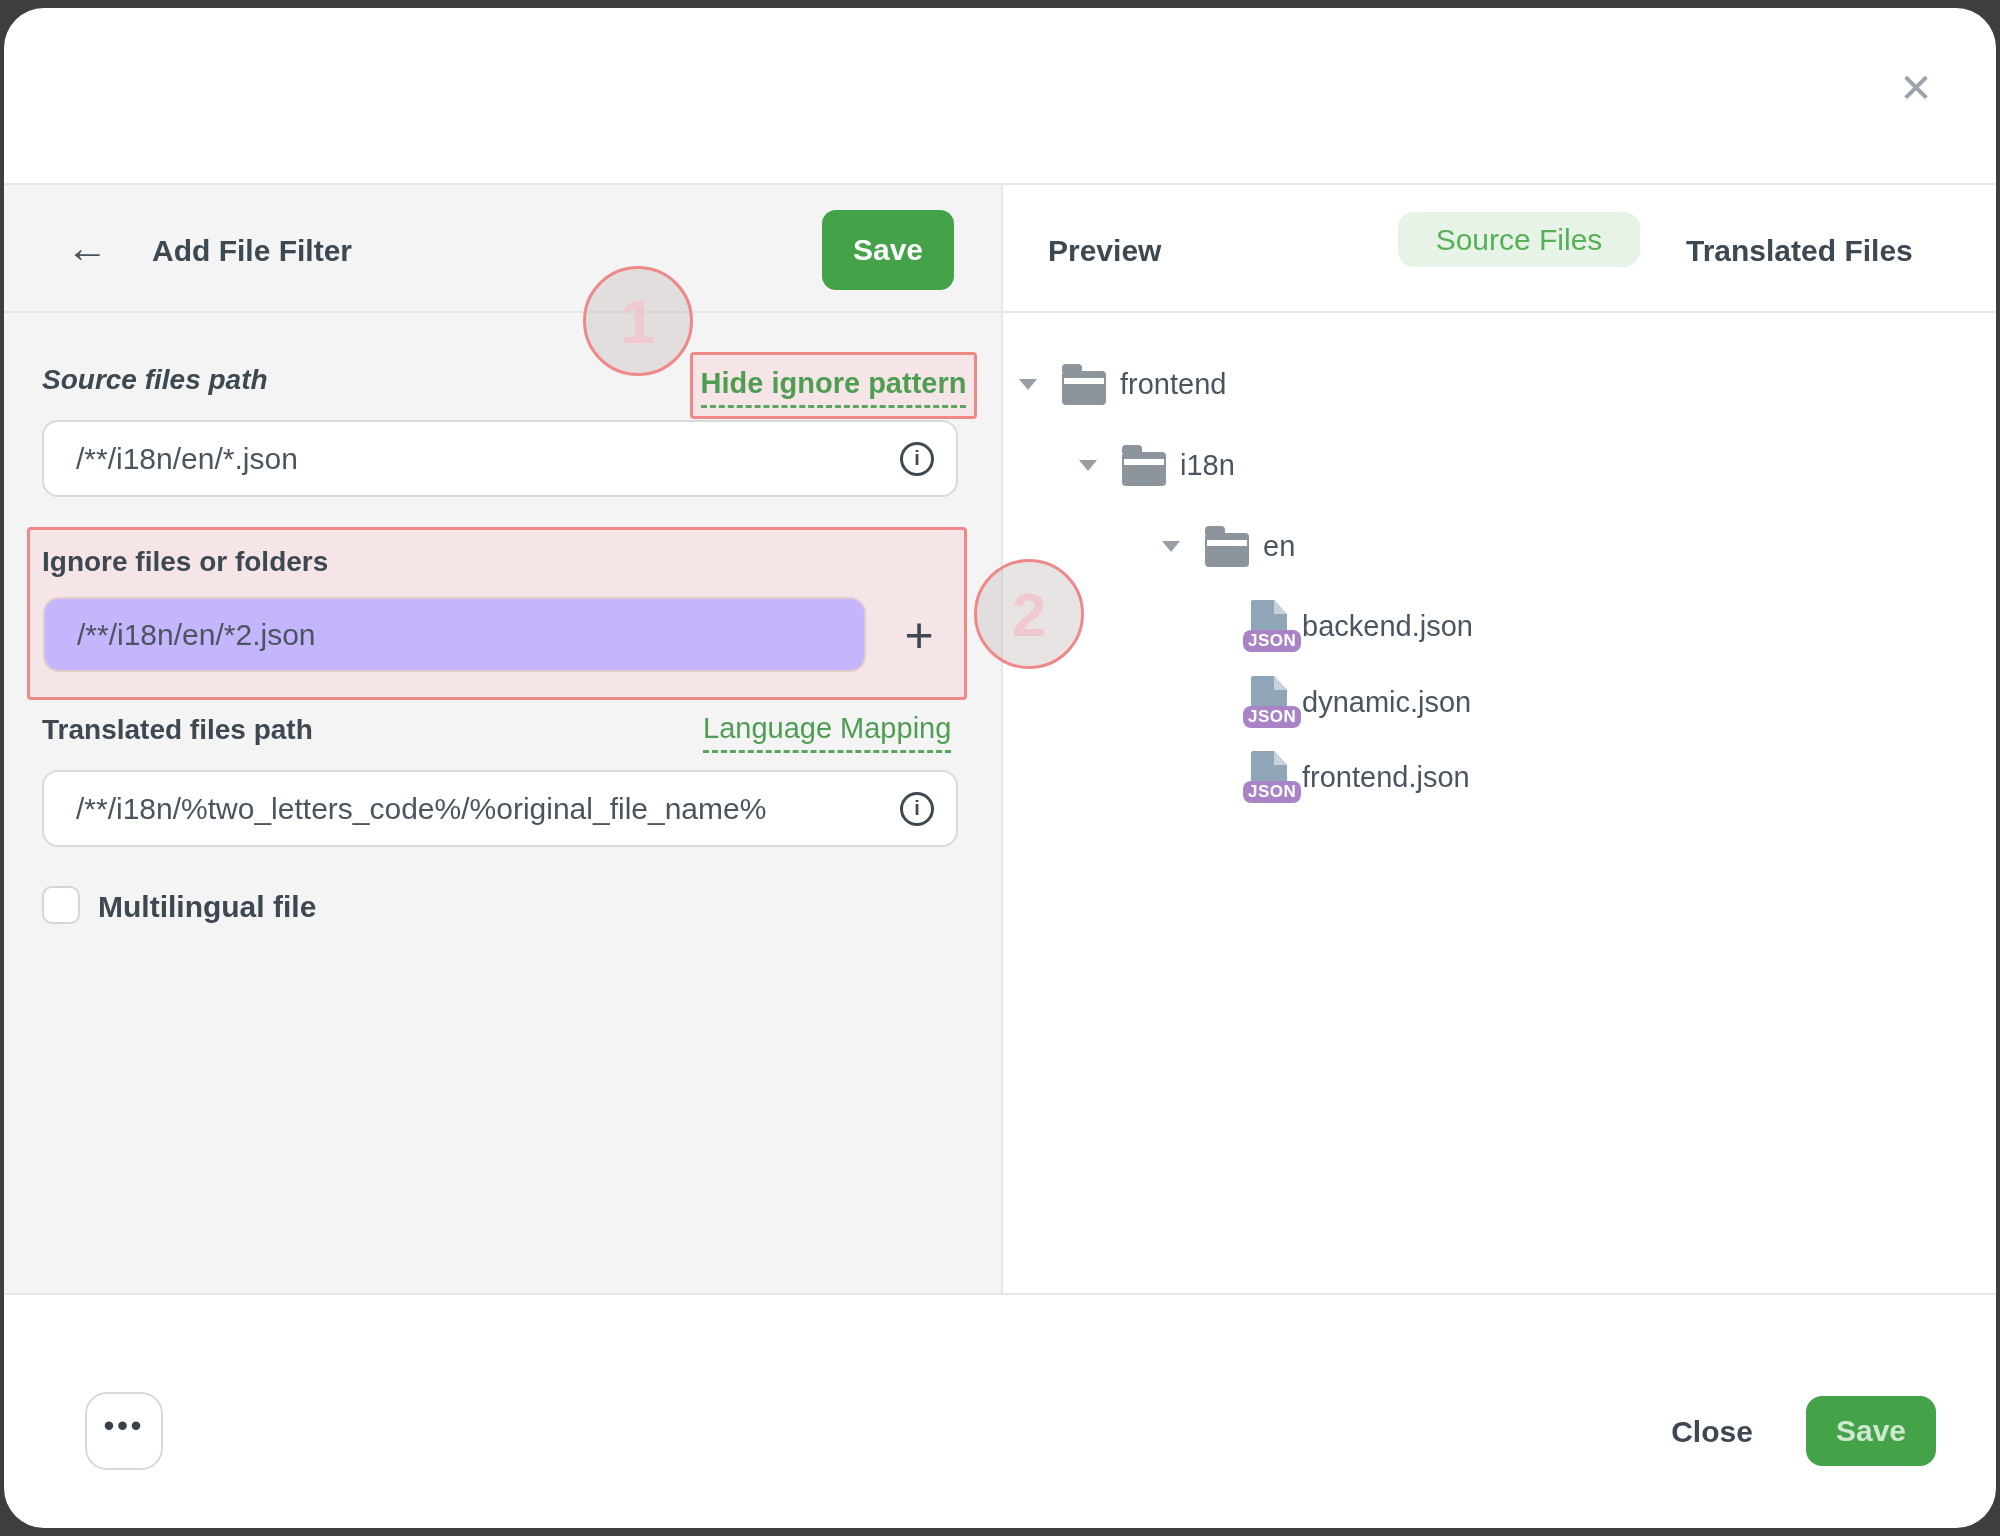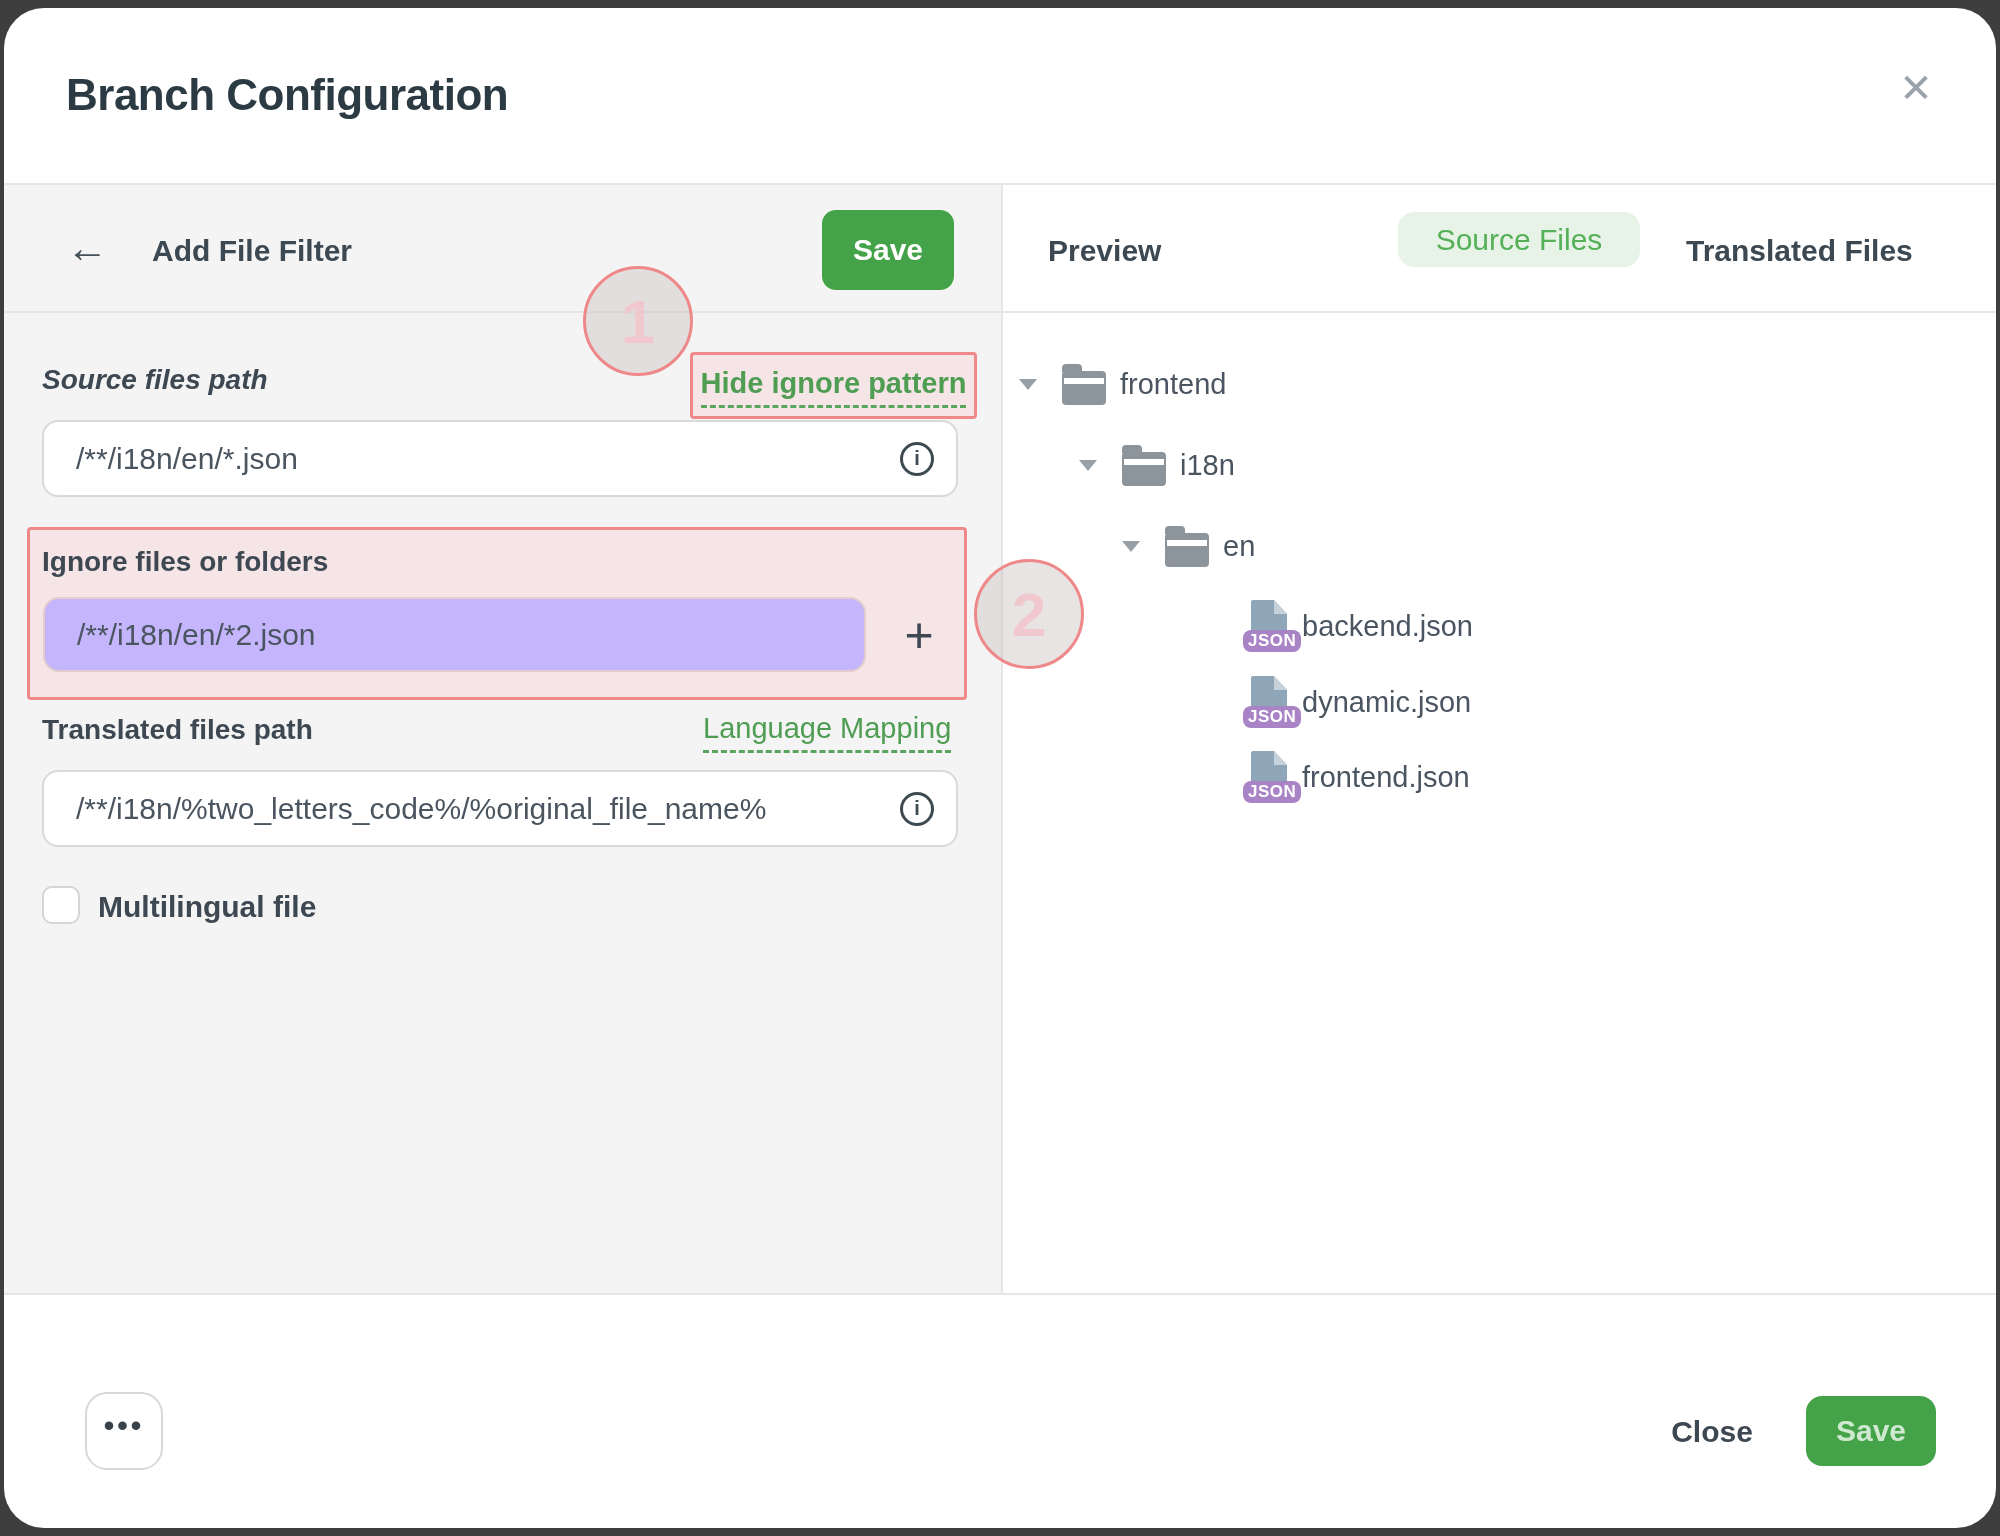--- a/index.html
+++ b/index.html
@@ -97,21 +97,20 @@
              display:flex;align-items:center;justify-content:center;cursor:pointer;}
   .save-bottom{left:1806px;top:1396px;width:130px;height:70px;border-radius:16px;color:#cfe9d0;}
 </style>
 </head>
 <body>
 
 <div class="stage">
   <div class="modal">
     <div class="inner">
 
-      <div class="abs modal-title">Branch Configuration</div>
       <div class="abs close-x">✕</div>
       <div class="abs div-h" style="top:183px"></div>
 
       <div class="abs left-bg"></div>
       <div class="abs div-v"></div>
       <div class="abs div-h" style="top:311px"></div>
       <div class="abs div-h" style="top:1293px"></div>
 
       <div class="abs back-arrow">←</div>
       <div class="abs panel-head add-filter-title">Add File Filter</div>
@@ -156,21 +155,21 @@
       <div class="tree-row" style="left:1019px;top:357px">
         <span class="caret"></span>
         <span class="folder"></span>
         <span class="tree-label">frontend</span>
       </div>
       <div class="tree-row" style="left:1079px;top:438px">
         <span class="caret"></span>
         <span class="folder"></span>
         <span class="tree-label">i18n</span>
       </div>
-      <div class="tree-row" style="left:1122px;top:519px">
+      <div class="tree-row" style="left:1162px;top:519px">
         <span class="caret"></span>
         <span class="folder"></span>
         <span class="tree-label">en</span>
       </div>
       <div class="tree-row" style="left:1243px;top:599px">
         <span class="file-icon">
           <span class="page"></span>
             <span class="fold"></span>
           <span class="json-badge">JSON</span>
         </span>

